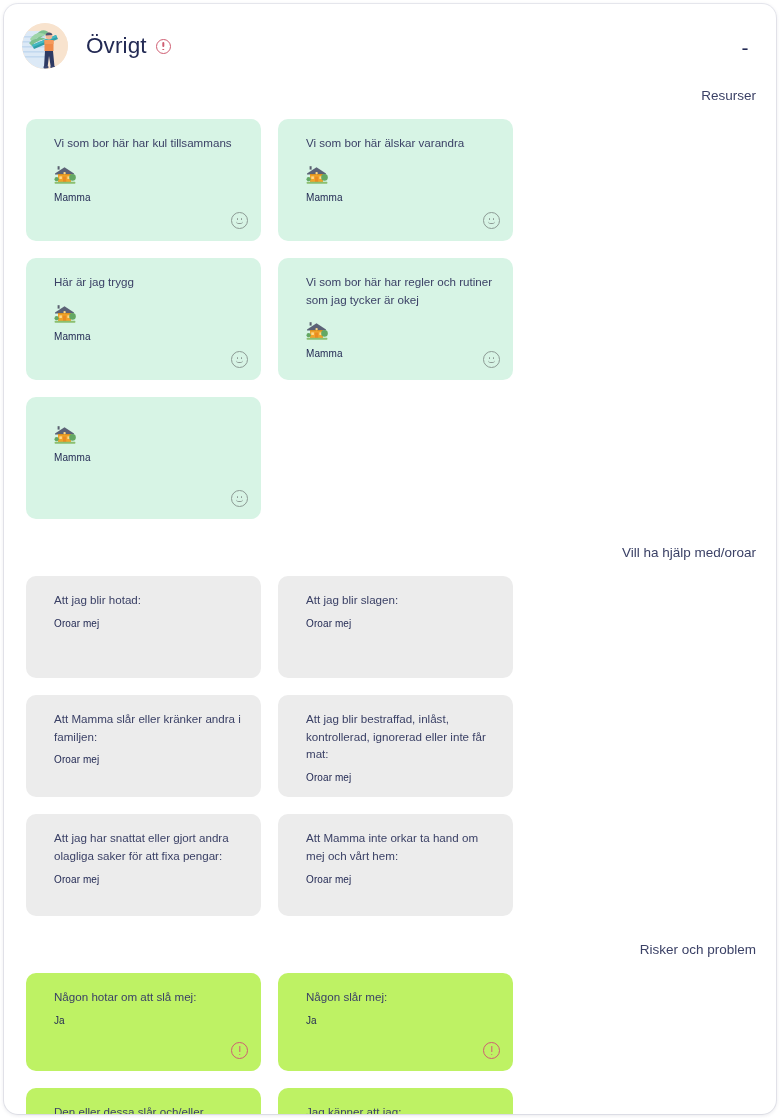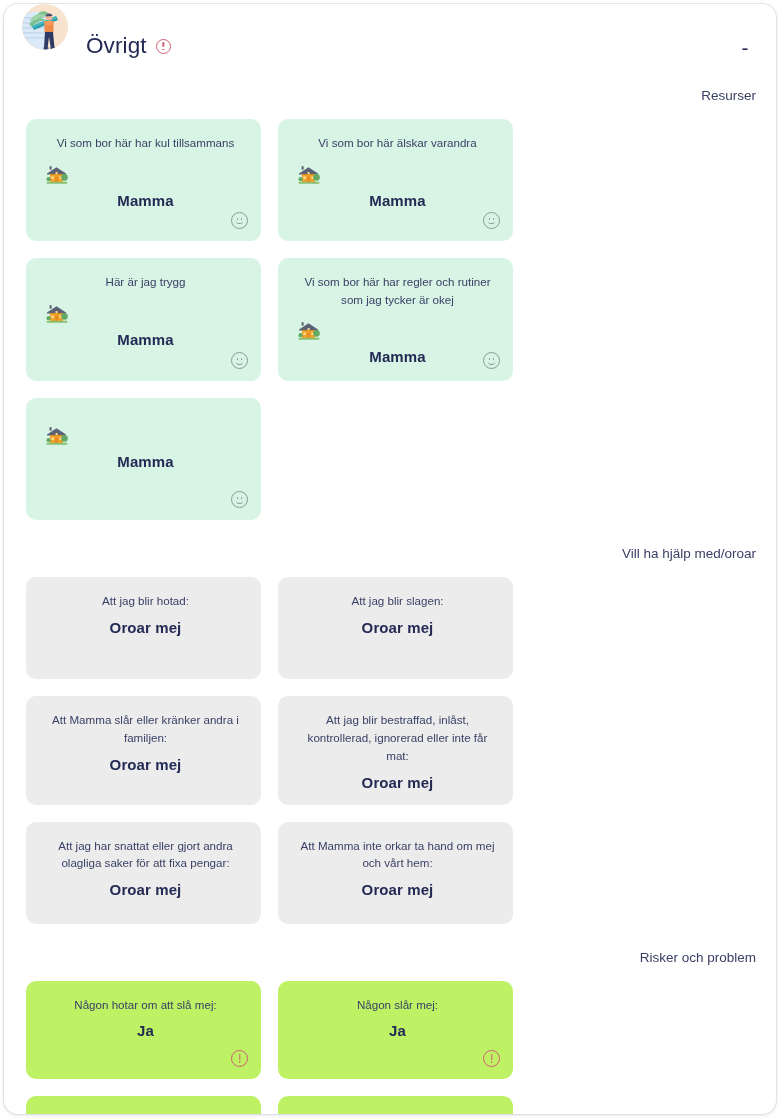--- a/index.html
+++ b/index.html
@@ -29,20 +29,21 @@
     border-radius: 14px;
     box-shadow: 0 1px 4px rgba(30,34,70,0.13), 0 0 0 1px rgba(220,222,232,0.55);
     overflow: hidden;
   }
 
   
   .panel-header {
     position: relative;
     height: 84px;
     display: flex;
+    align-items: center;
     padding: 0 22px 0 18px;
   }
 
   .avatar {
     width: 46px;
     height: 46px;
     border-radius: 50%;
     overflow: hidden;
     flex: 0 0 auto;
     background: #f7e6d5;
@@ -135,24 +136,23 @@
 
   .grid {
     display: flex;
     flex-wrap: wrap;
     gap: 17px 17px;
   }
 
   .item-card {
     width: 235px;
     border-radius: 10px;
-    padding: 15px 16px 14px 20px;
+    padding: 15px 16px 14px 28px;
     position: relative;
     min-height: 84px;
-    text-align: center;
   }
 
   
   .item-card.resource {
     background: #d7f4e5;
     min-height: 122px;
     padding-bottom: 16px;
   }
   
   .item-card.worry {
@@ -175,22 +175,22 @@
   .card-emoji {
     font-size: 20px;
     line-height: 1;
     margin-top: 13px;
     display: block;
     height: 22px;
   }
   .card-emoji svg { display: block; }
 
   .card-answer {
-    font-size: 15px;
-    font-weight: 700;
+    font-size: 10px;
+    font-weight: 400;
     color: #232a54;
     margin-top: 9px;
     letter-spacing: 0.1px;
   }
   .resource .card-answer { margin-top: 5px; }
 
   .card-badge {
     position: absolute;
     right: 13px;
     bottom: 12px;

